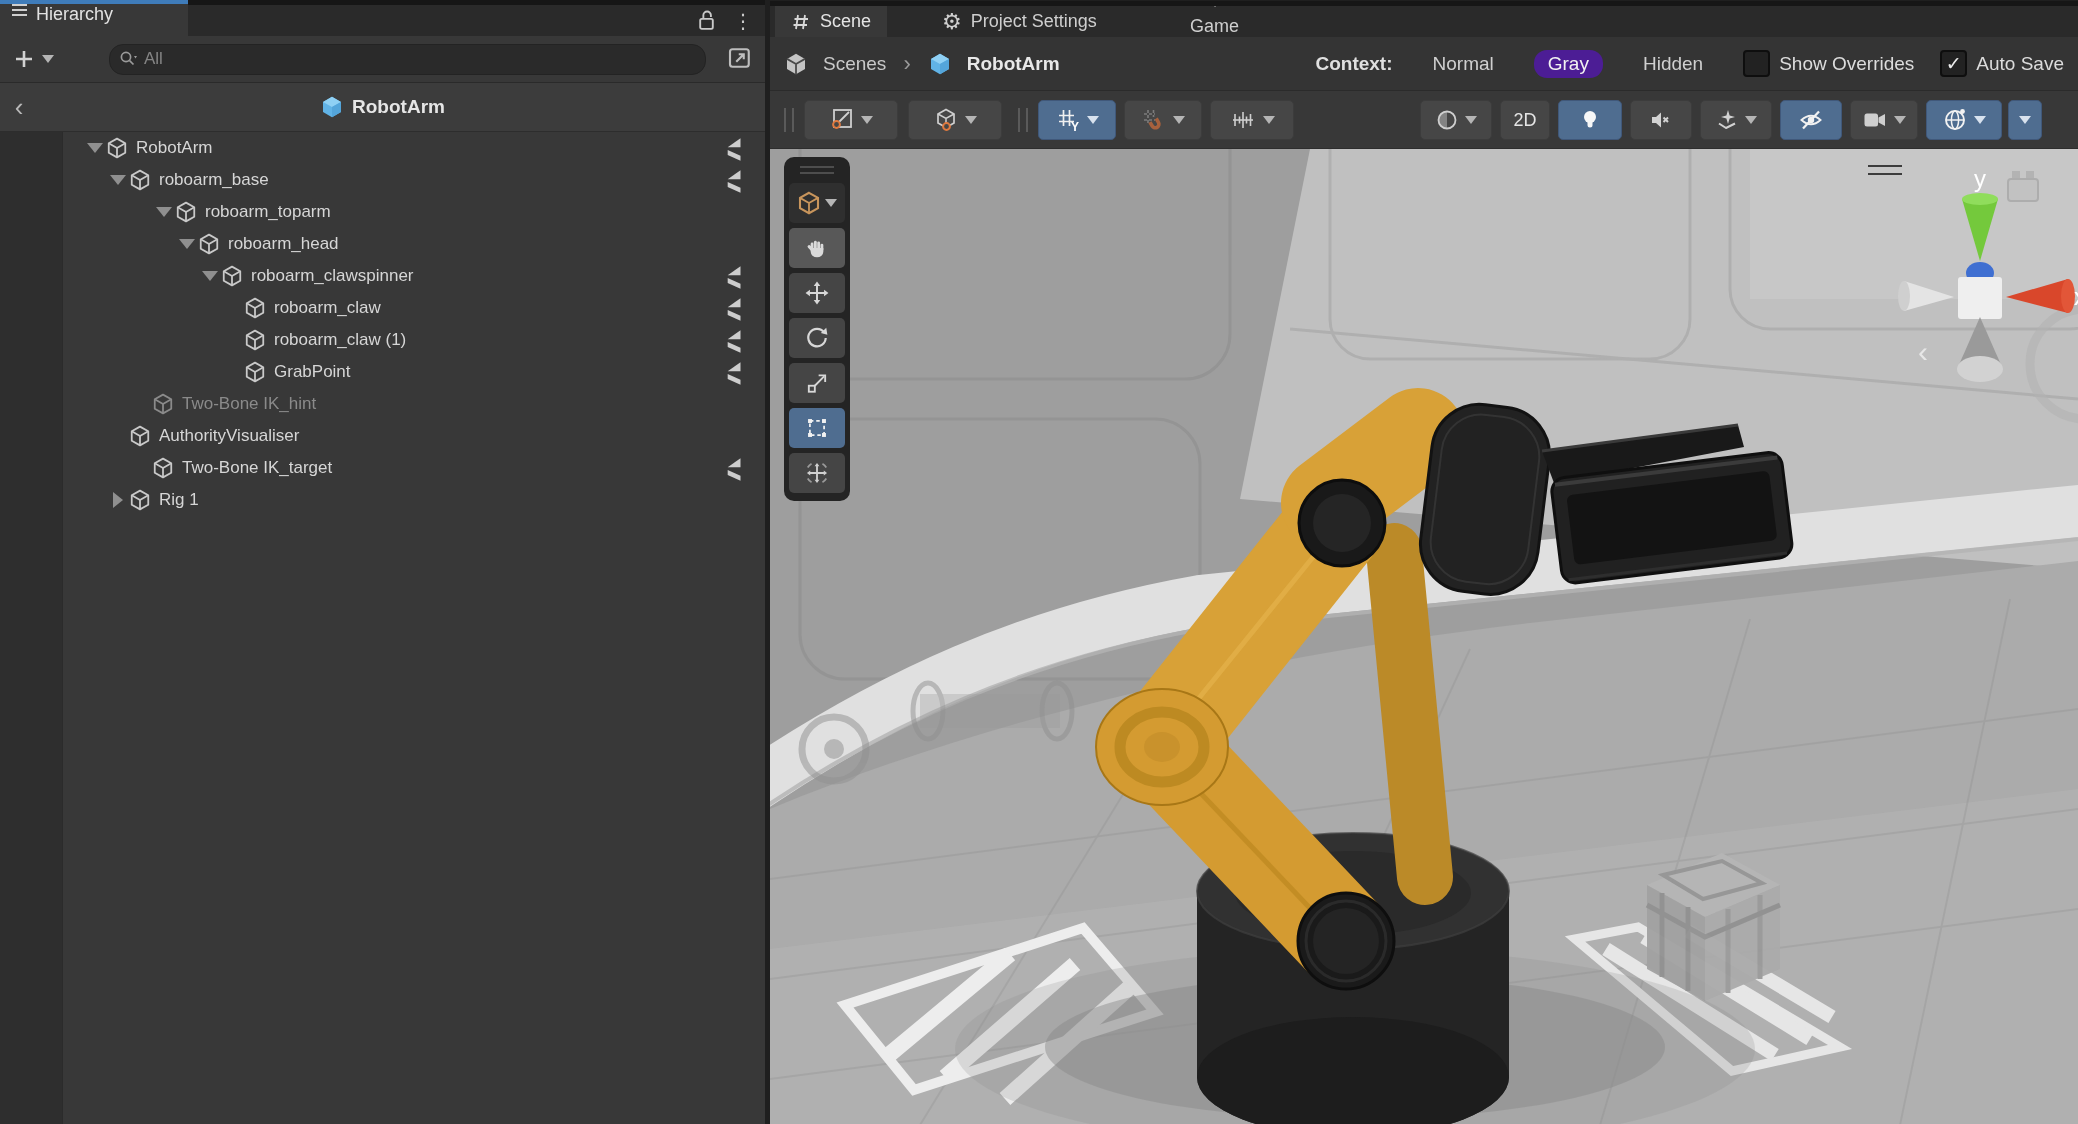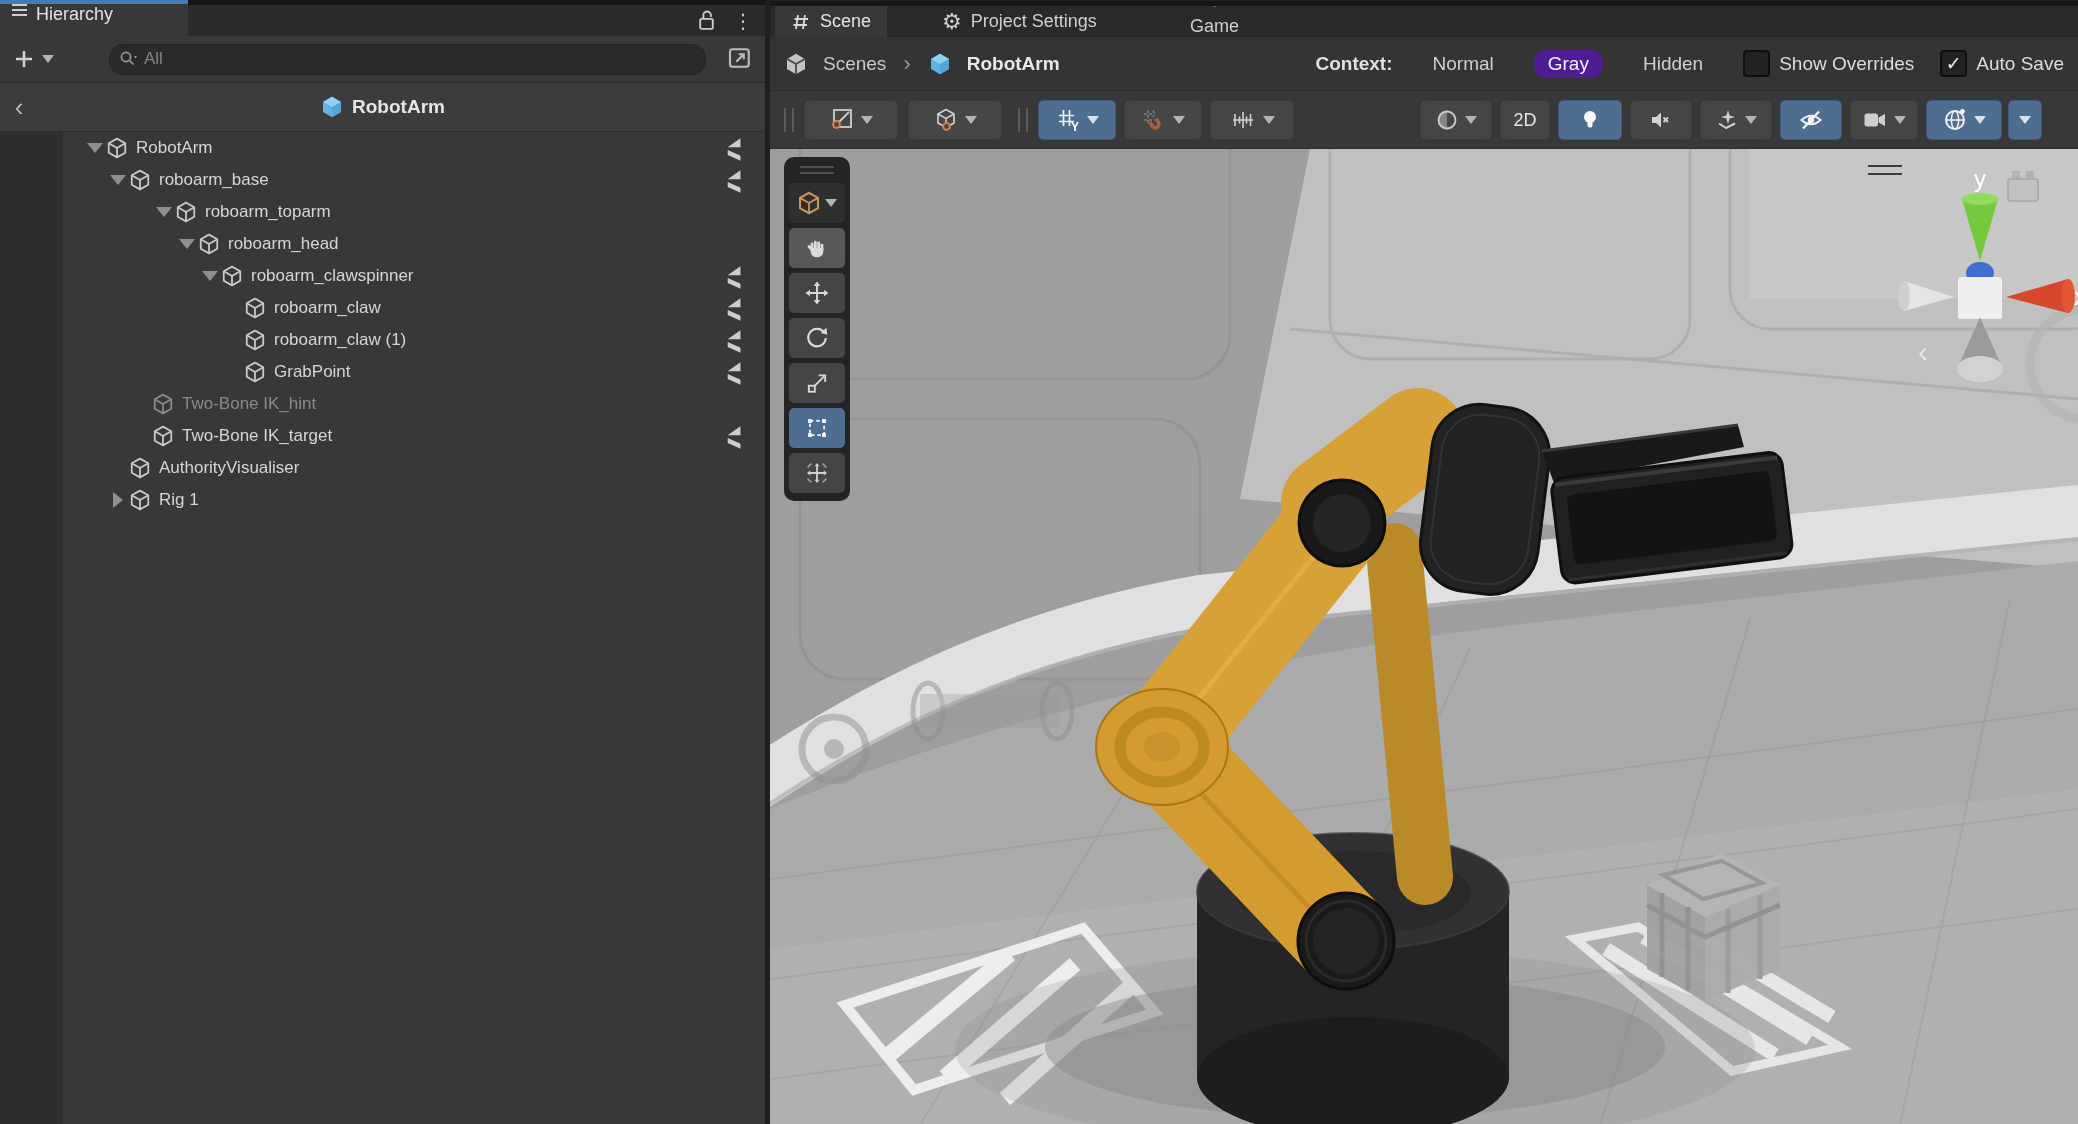--- a/index.html
+++ b/index.html
@@ -258,39 +258,39 @@
 </div>
         <div class="trow dim">
           <span class="arrow leaf" style="margin-left: 130px;"></span>
   <svg class="go-cube" width="22" height="22" viewBox="0 0 16 16">
     <path d="M8 1.2 L14 4.6 V11.4 L8 14.8 L2 11.4 V4.6 Z" fill="none" stroke="#c9c9c9" stroke-width="1.3" stroke-linejoin="round"></path>
     <path d="M2 4.6 L8 8 L14 4.6 M8 8 V14.8" fill="none" stroke="#c9c9c9" stroke-width="1.3"></path>
   </svg>
 <span class="tlabel">Two-Bone IK_hint</span>
         </div>
         <div class="trow">
+          <span class="arrow leaf" style="margin-left: 107px;"></span>
+  <svg class="go-cube" width="22" height="22" viewBox="0 0 16 16">
+    <path d="M8 1.2 L14 4.6 V11.4 L8 14.8 L2 11.4 V4.6 Z" fill="none" stroke="#c9c9c9" stroke-width="1.3" stroke-linejoin="round"></path>
+    <path d="M2 4.6 L8 8 L14 4.6 M8 8 V14.8" fill="none" stroke="#c9c9c9" stroke-width="1.3"></path>
+  </svg>
+<span class="tlabel">AuthorityVisualiser</span>
+        </div>
+        <div class="trow">
           <span class="arrow leaf" style="margin-left: 130px;"></span>
   <svg class="go-cube" width="22" height="22" viewBox="0 0 16 16">
     <path d="M8 1.2 L14 4.6 V11.4 L8 14.8 L2 11.4 V4.6 Z" fill="none" stroke="#c9c9c9" stroke-width="1.3" stroke-linejoin="round"></path>
     <path d="M2 4.6 L8 8 L14 4.6 M8 8 V14.8" fill="none" stroke="#c9c9c9" stroke-width="1.3"></path>
   </svg>
 <span class="tlabel">Two-Bone IK_target</span>
   <svg class="spk" width="20" height="24" viewBox="0 0 12 14">
     <polygon points="10.5,0.5 10.5,6 2.8,6" fill="#cdcdcd"></polygon>
     <polygon points="2.8,7.6 10.5,11 10.5,14 2.8,10.6" fill="#cdcdcd"></polygon>
   </svg>
 </div>
-        <div class="trow">
-          <span class="arrow leaf" style="margin-left: 107px;"></span>
-  <svg class="go-cube" width="22" height="22" viewBox="0 0 16 16">
-    <path d="M8 1.2 L14 4.6 V11.4 L8 14.8 L2 11.4 V4.6 Z" fill="none" stroke="#c9c9c9" stroke-width="1.3" stroke-linejoin="round"></path>
-    <path d="M2 4.6 L8 8 L14 4.6 M8 8 V14.8" fill="none" stroke="#c9c9c9" stroke-width="1.3"></path>
-  </svg>
-<span class="tlabel">AuthorityVisualiser</span>
-        </div>
         <div class="trow">
           <span class="arrow closed" style="margin-left: 107px;"></span>
   <svg class="go-cube" width="22" height="22" viewBox="0 0 16 16">
     <path d="M8 1.2 L14 4.6 V11.4 L8 14.8 L2 11.4 V4.6 Z" fill="none" stroke="#c9c9c9" stroke-width="1.3" stroke-linejoin="round"></path>
     <path d="M2 4.6 L8 8 L14 4.6 M8 8 V14.8" fill="none" stroke="#c9c9c9" stroke-width="1.3"></path>
   </svg>
 <span class="tlabel">Rig 1</span>
         </div>
       </div>
   </section>

